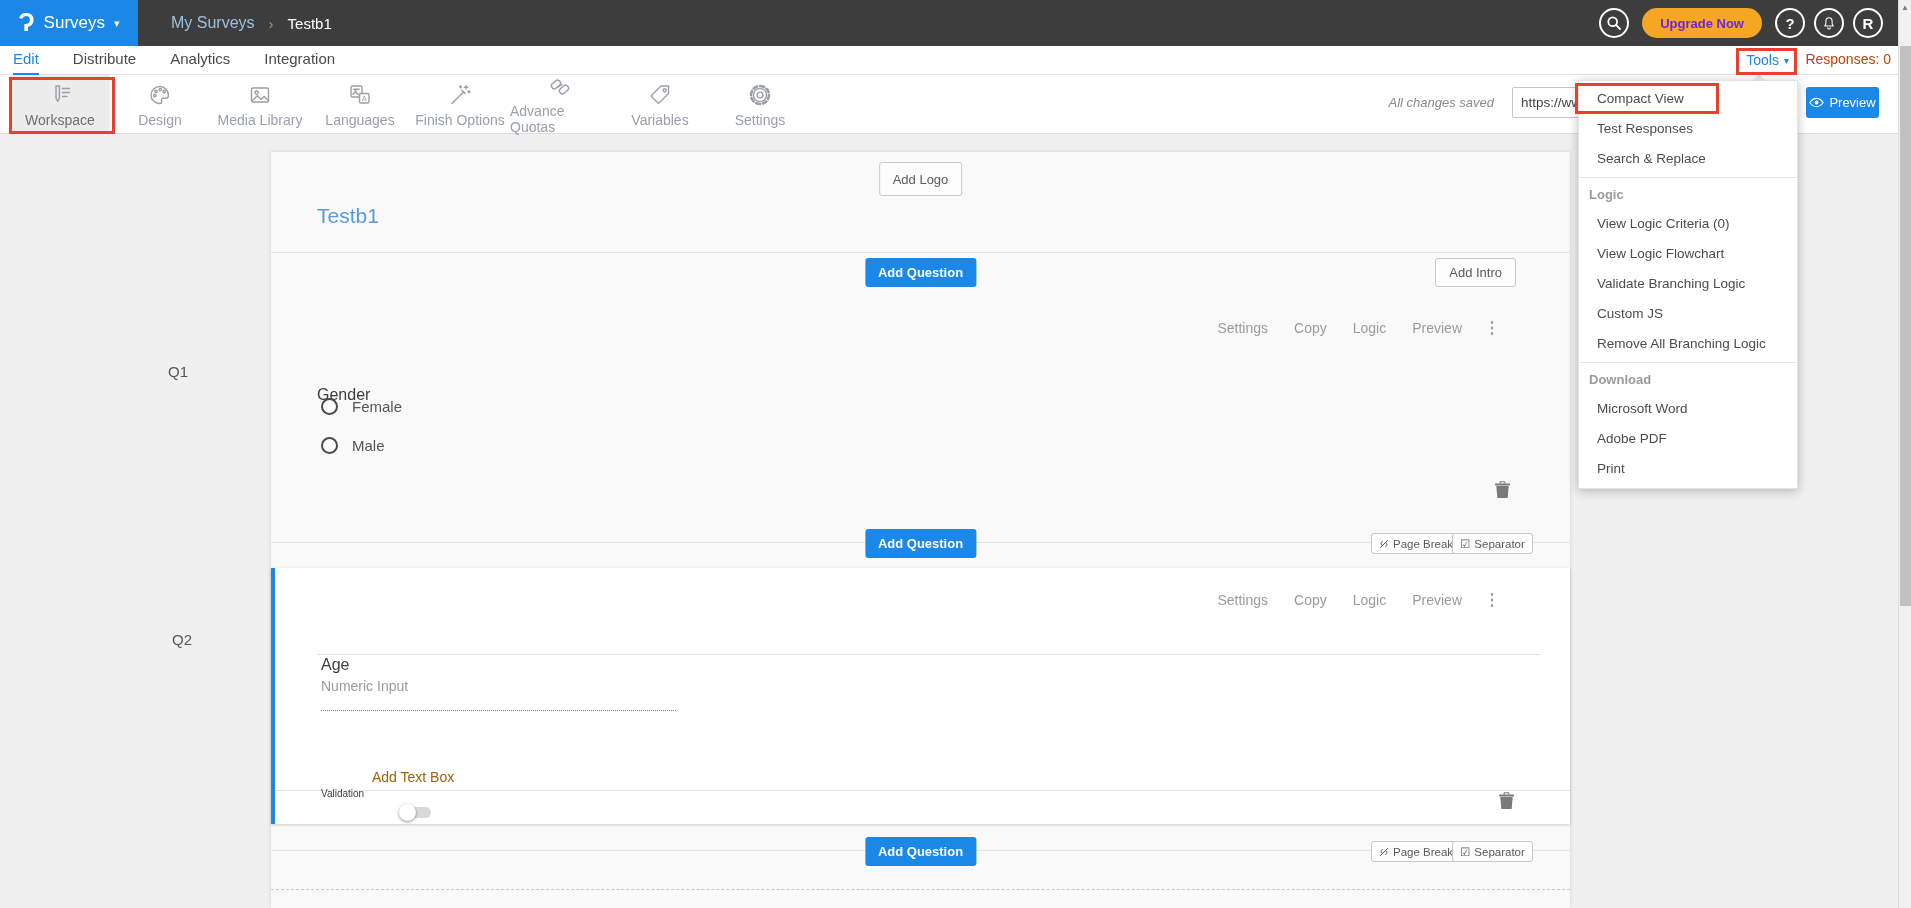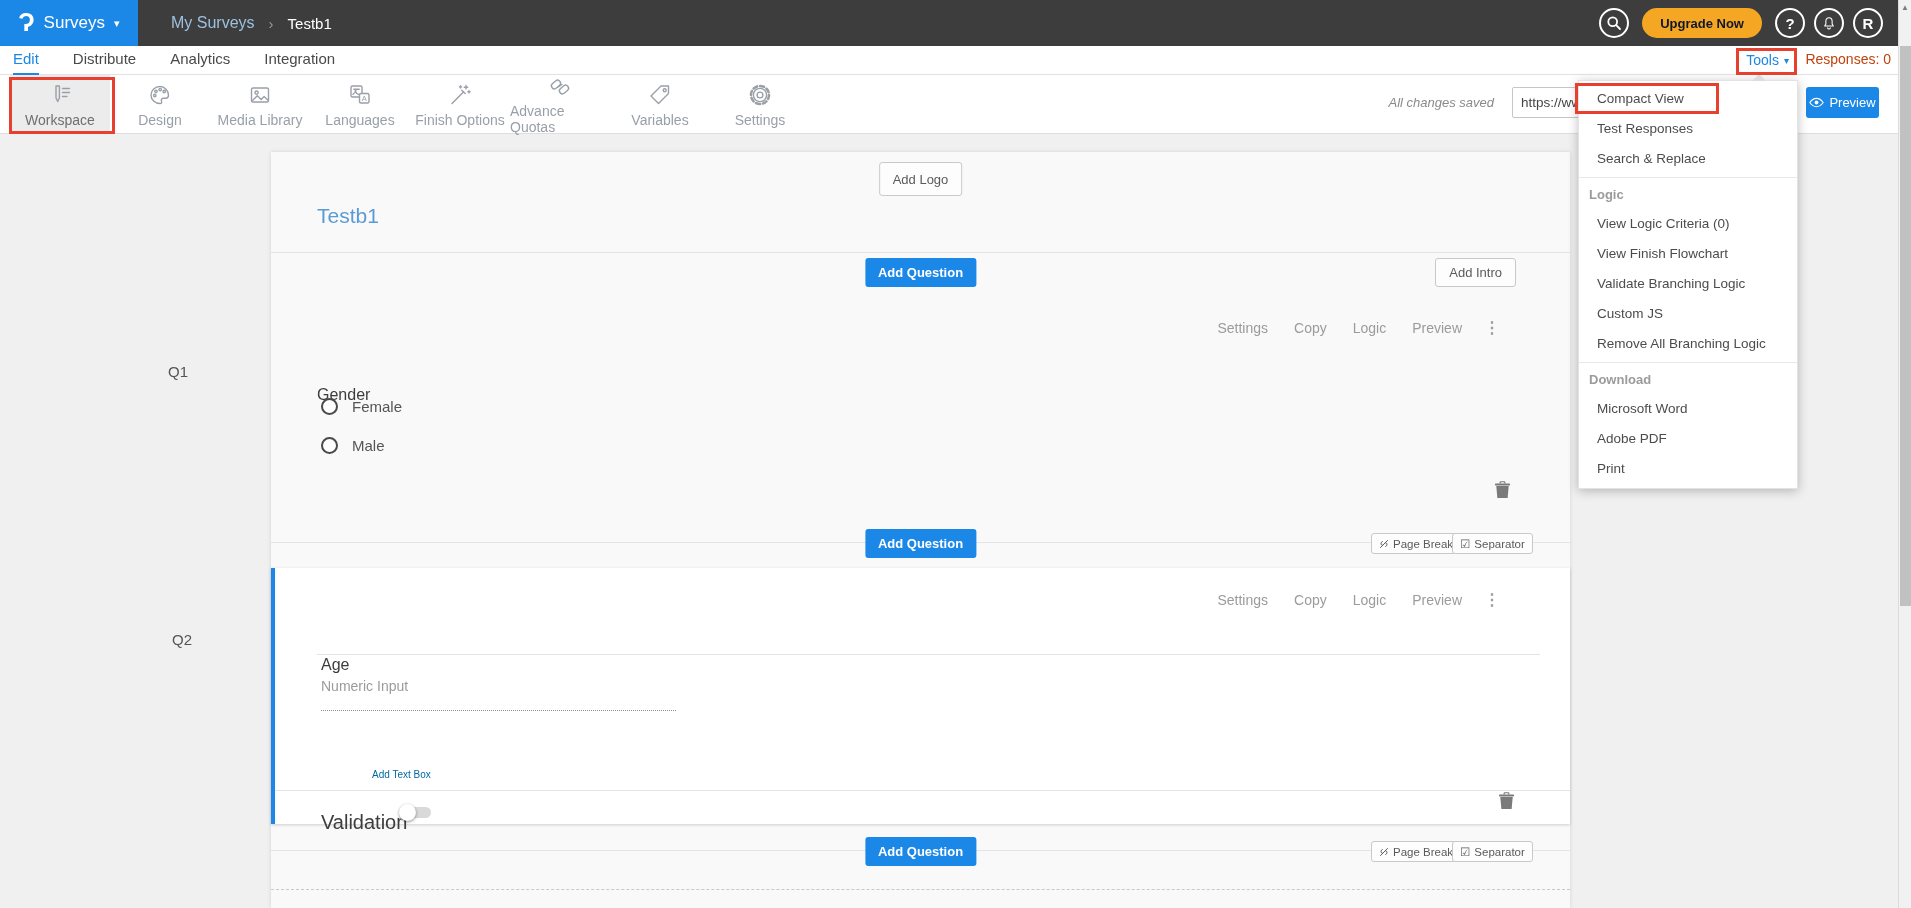--- a/index.html
+++ b/index.html
@@ -11,21 +11,21 @@
   .brand { position:absolute; left:0; top:0; width:138px; height:46px; background:#1b87e6; display:flex; align-items:center; justify-content:center; gap:9px; cursor:pointer; }
   .brand .logo { color:#fff; font-size:25px; font-weight:bold; line-height:1; margin-top:-2px; }
   .brand .label { color:#fff; font-size:17px; }
   .brand .caret { color:#fff; font-size:11px; }
   .crumbs { position:absolute; left:171px; top:0; height:46px; display:flex; align-items:center; gap:14px; }
   .crumb-parent { color:#9dc0de; font-size:16px; cursor:pointer; }
   .crumb-sep { color:#9a9a9a; font-size:15px; }
   .crumb-current { color:#ffffff; font-size:15px; }
   .topbar-right { position:absolute; right:28px; top:0; height:46px; display:flex; align-items:center; gap:9px; }
   .circle-btn { width:30px; height:30px; border:2px solid #fff; border-radius:50%; display:flex; align-items:center; justify-content:center; color:#fff; font-weight:bold; font-size:15px; cursor:pointer; }
-  .upgrade { height:30px; background:#f5a623; border-radius:15px; color:#0f172a; font-size:13px; font-weight:bold; display:flex; align-items:center; padding:0 18px; cursor:pointer; margin:0 4px; }
+  .upgrade { height:30px; background:#f5a623; border-radius:15px; color:#6d28d9; font-size:13px; font-weight:bold; display:flex; align-items:center; padding:0 18px; cursor:pointer; margin:0 4px; }
 
   
   .navrow { position:absolute; left:0; top:46px; width:1911px; height:29px; background:#fff; border-bottom:1px solid #e2e2e2; z-index:10; }
   .tabs { position:absolute; left:13px; top:0; height:29px; display:flex; gap:34px; }
   .tab { font-size:15px; color:#4a4a4a; height:29px; line-height:26px; cursor:pointer; }
   .tab.active { color:#1b87e6; border-bottom:2px solid #1b87e6; }
   .tools-trigger { position:absolute; right:122px; top:0; height:29px; line-height:27px; color:#1b87e6; font-size:14px; cursor:pointer; display:flex; align-items:center; gap:5px; }
   .tools-trigger .caret { font-size:10px; }
   .responses { position:absolute; right:20px; top:0; height:29px; line-height:27px; color:#c2410c; font-size:14px; }
 
@@ -58,22 +58,22 @@
   .actions-row span { cursor:pointer; }
   .actions-row .kebab { font-size:16px; font-weight:bold; margin-left:-4px; }
   .q-title { position:absolute; left:46px; font-size:16px; color:#3d3d3d;margin-top:32px; }
   .radio-row { position:absolute; left:50px; display:flex; align-items:center; gap:14px; }
   .radio-circle { width:17px; height:17px; border:2px solid #4a4a4a; border-radius:50%; background:#fff; cursor:pointer; }
   .radio-label { font-size:15px; color:#555; }
   .trash { position:absolute; left:1224px; cursor:pointer; }
   .mini-btn { position:absolute; height:21px; padding:0 7px; font-size:11.5px; gap:4px; z-index:2; }
   .q2-card { position:absolute; left:0; top:416px; width:1299px; height:256px; background:#fff; border-left:4px solid #1b87e6; box-shadow:0 1px 3px rgba(0,0,0,0.18); }
   .numeric-ph { position:absolute; left:46px; top:110px; width:355px; height:33px; font-size:14px; color:#9b9b9b; border-bottom:1px dotted #8f8f8f; cursor:text; }
-  .add-text-box { position:absolute; left:97px; top:201px; font-size:10px; color:#0369a1; cursor:pointer; }
-  .validation-label { position:absolute; left:46px; top:243px; font-size:20px; color:#3d3d3d; }
+  .add-text-box { position:absolute; left:97px; top:201px; font-size:14px; color:#a16207; cursor:pointer; }
+  .validation-label { position:absolute; left:46px; top:220px; font-size:10px; color:#3d3d3d; }
   .toggle { position:absolute; left:124px; top:236px; width:32px; height:16px; cursor:pointer; }
   .toggle .track { position:absolute; left:6px; top:3px; width:26px; height:11px; background:#d9d9d9; border-radius:6px; }
   .toggle .knob { position:absolute; left:0; top:0; width:17px; height:17px; background:#fff; border-radius:50%; box-shadow:0 1px 3px rgba(0,0,0,0.45); }
 
   
   .tools-menu { position:absolute; left:1578px; top:80px; width:220px; background:#fff; box-shadow:0 2px 10px rgba(0,0,0,0.25); border:1px solid #e3e3e3; z-index:60; padding:3px 0 4px 0; }
   .menu-item { height:30px; line-height:30px; padding-left:18px; font-size:13.5px; color:#4c4c4c; cursor:pointer; white-space:nowrap; }
   .menu-header { height:28px; line-height:28px; padding-left:10px; font-size:13px; font-weight:bold; color:#9b9b9b; }
   .menu-divider { border-top:1px solid #e8e8e8; margin:3px 0; }
   .menu-caret { position:absolute; left:1752px; top:74px; width:0; height:0; border-left:7px solid transparent; border-right:7px solid transparent; border-bottom:7px solid #dcdcdc; z-index:61; }
@@ -334,21 +334,21 @@
 </div>
 
 <div class="menu-caret"></div>
 <div class="tools-menu">
   <div class="menu-item">Compact View</div>
   <div class="menu-item">Test Responses</div>
   <div class="menu-item">Search &amp; Replace</div>
   <div class="menu-divider"></div>
   <div class="menu-header">Logic</div>
   <div class="menu-item">View Logic Criteria (0)</div>
-  <div class="menu-item">View Finish Flowchart</div>
+  <div class="menu-item">View Logic Flowchart</div>
   <div class="menu-item">Validate Branching Logic</div>
   <div class="menu-item">Custom JS</div>
   <div class="menu-item">Remove All Branching Logic</div>
   <div class="menu-divider"></div>
   <div class="menu-header">Download</div>
   <div class="menu-item">Microsoft Word</div>
   <div class="menu-item">Adobe PDF</div>
   <div class="menu-item">Print</div>
 </div>
 

